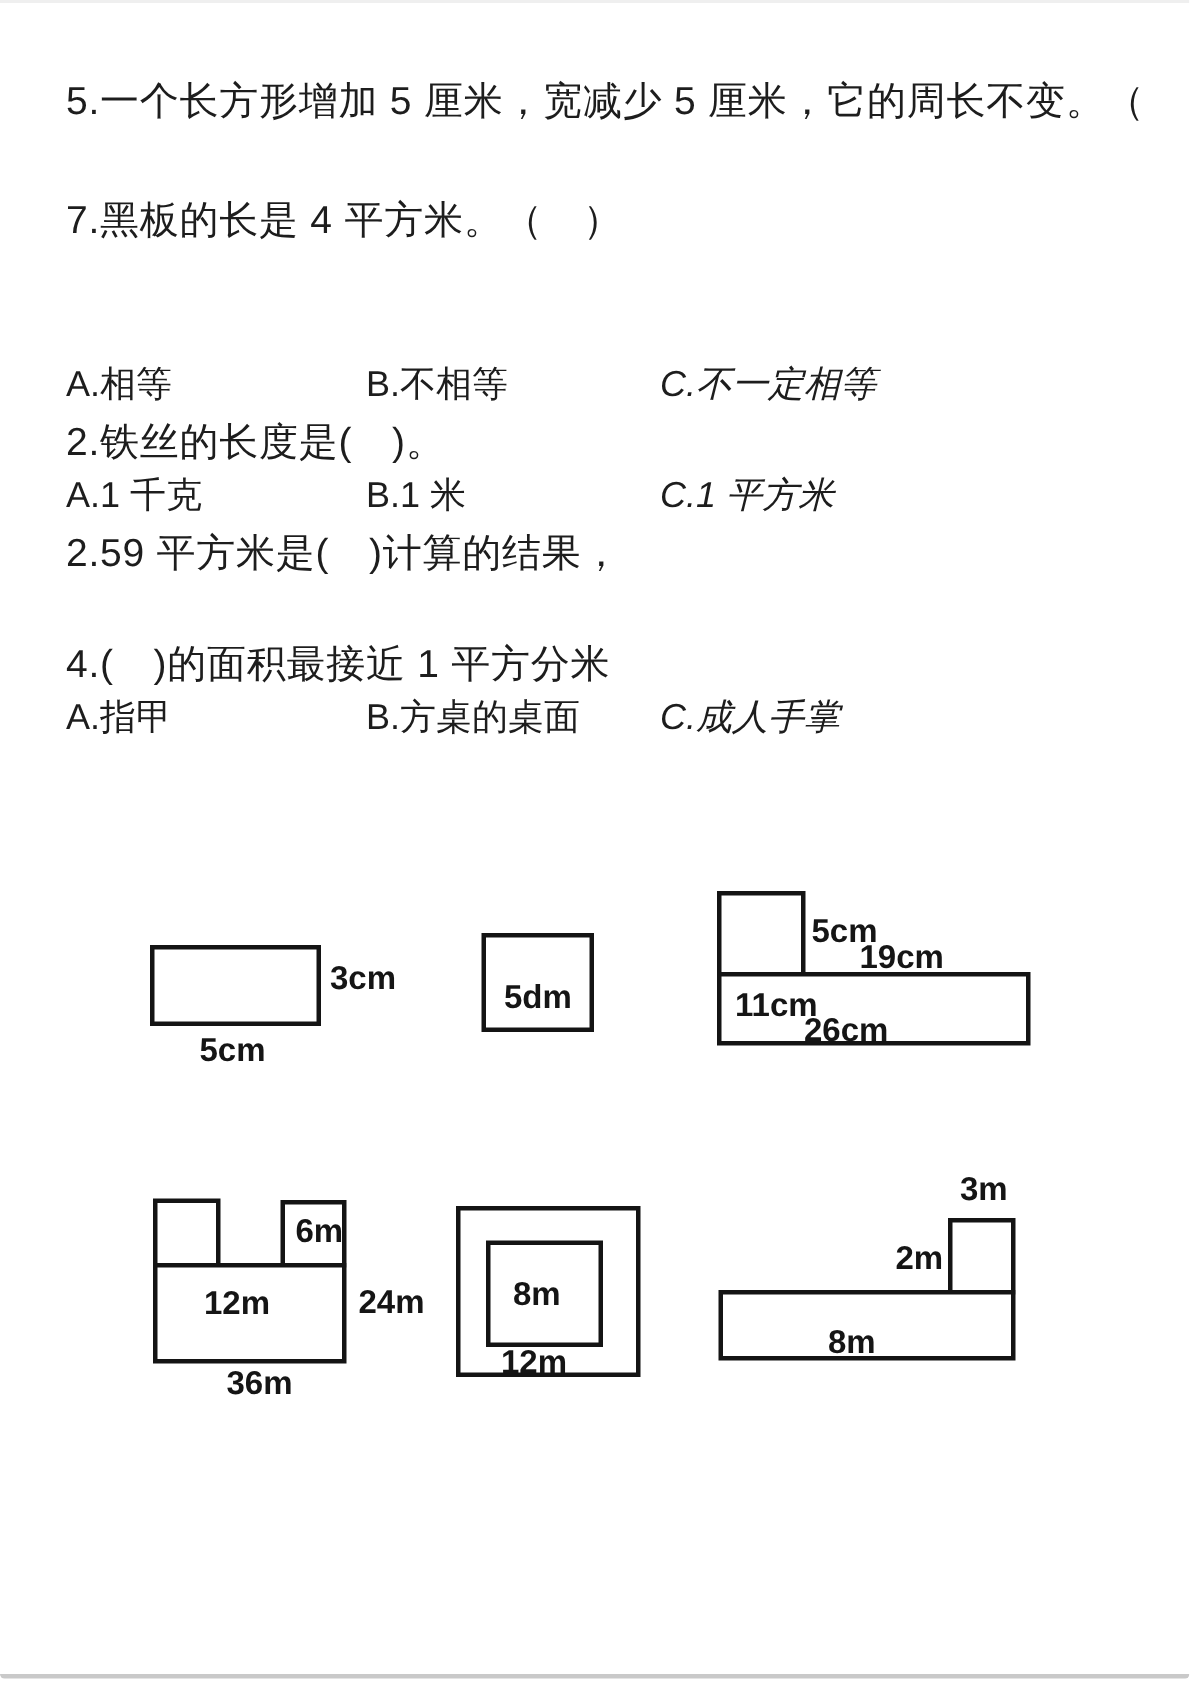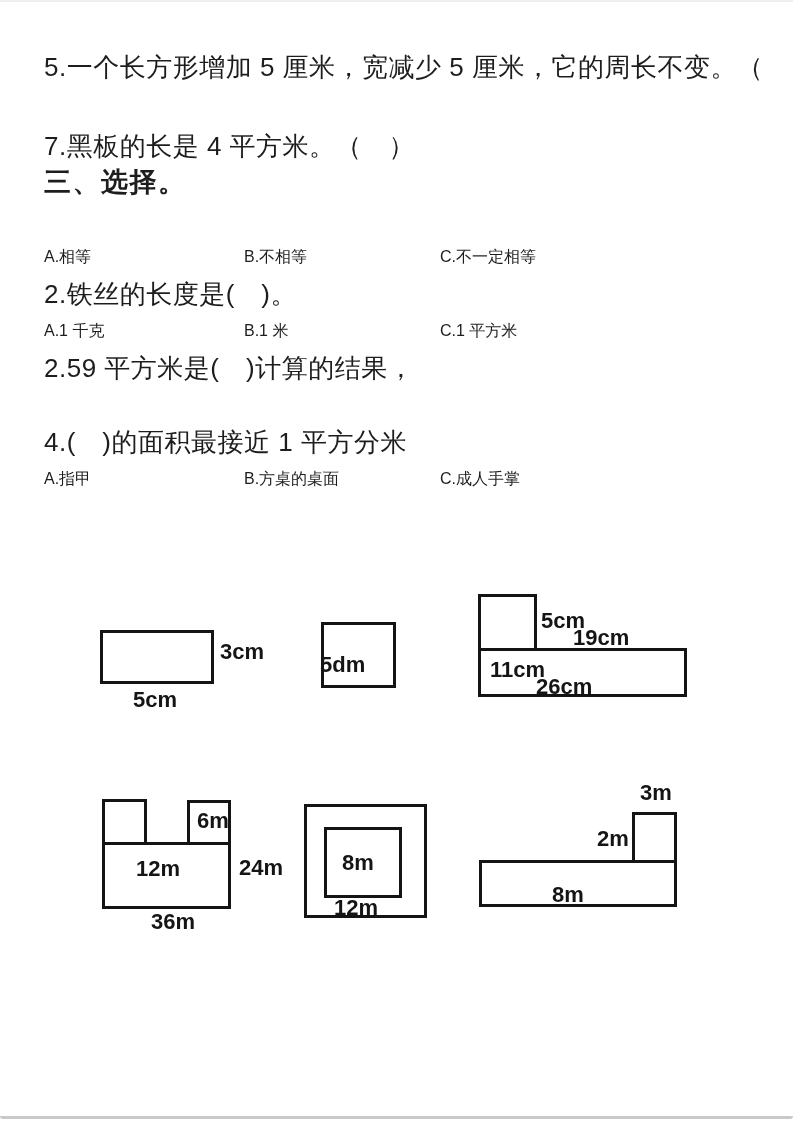--- a/index.html
+++ b/index.html
@@ -13,41 +13,40 @@
   }
   .edge-top{position:absolute;left:0;top:0;width:100%;height:2px;background:#efefef;}
   .edge-bottom{position:absolute;left:0;top:1116px;width:100%;height:3px;background:#c9c9c9;border-radius:0 0 6px 6px;}
   .tl{
     position:absolute;left:44px;
     font-size:26px;line-height:30px;
     white-space:pre;letter-spacing:0.5px;
   }
   .heading{font-weight:bold;font-size:27px;letter-spacing:1.5px;}
   .opts{position:absolute;left:44px;width:720px;height:30px;}
-  .opt{position:absolute;top:0;font-size:16px;line-height:30px;white-space:pre;}
+  .opt{position:absolute;top:0;font-size:24px;line-height:30px;white-space:pre;}
   .oA{left:0;}
   .oB{left:200px;}
-  .oC{left:396px;}
+  .oC{left:396px;font-style:italic;}
   .shape{position:absolute;border:3px solid #141414;background:#ffffff;box-sizing:border-box;}
   .dim{
     position:absolute;font-weight:bold;
     font-size:22px;line-height:23px;white-space:nowrap;color:#151515;
   }
 </style>
 </head>
 <body>
 
 <div class="page">
 
   <div class="edge-top"></div>
 
   <div class="tl" style="top:52px">5.一个长方形增加 5 厘米，宽减少 5 厘米，它的周长不变。（　　）</div>
   <div class="tl" style="top:131px">7.黑板的长是 4 平方米。（　）</div>
 
-  <div class="tl heading" style="top:167px">三、选择。</div>
 
   <div class="opts" style="top:242px">
     <span class="opt oA">A.相等</span>
     <span class="opt oB">B.不相等</span>
     <span class="opt oC">C.不一定相等</span>
   </div>
 
   <div class="tl" style="top:279px">2.铁丝的长度是(　)。</div>
   <div class="opts" style="top:316px">
     <span class="opt oA">A.1 千克</span>
@@ -63,21 +62,21 @@
     <span class="opt oC">C.成人手掌</span>
     <span class="opt oB">B.方桌的桌面</span>
   </div>
 
 
   <div class="shape" style="left:100px;top:630px;width:114px;height:54px"></div>
   <span class="dim" style="left:220px;top:640px">3cm</span>
   <span class="dim" style="left:133px;top:688px">5cm</span>
 
   <div class="shape" style="left:321px;top:622px;width:75px;height:66px"></div>
-  <span class="dim" style="left:320px;top:653px">5dm</span>
+  <span class="dim" style="left:336px;top:653px">5dm</span>
 
   <div class="shape" style="left:478px;top:594px;width:59px;height:57px"></div>
   <div class="shape" style="left:478px;top:648px;width:209px;height:49px"></div>
   <span class="dim" style="left:541px;top:609px">5cm</span>
   <span class="dim" style="left:573px;top:626px">19cm</span>
   <span class="dim" style="left:490px;top:658px">11cm</span>
   <span class="dim" style="left:536px;top:675px">26cm</span>
 
   <div class="shape" style="left:102px;top:799px;width:45px;height:46px"></div>
   <div class="shape" style="left:187px;top:800px;width:44px;height:45px"></div>

